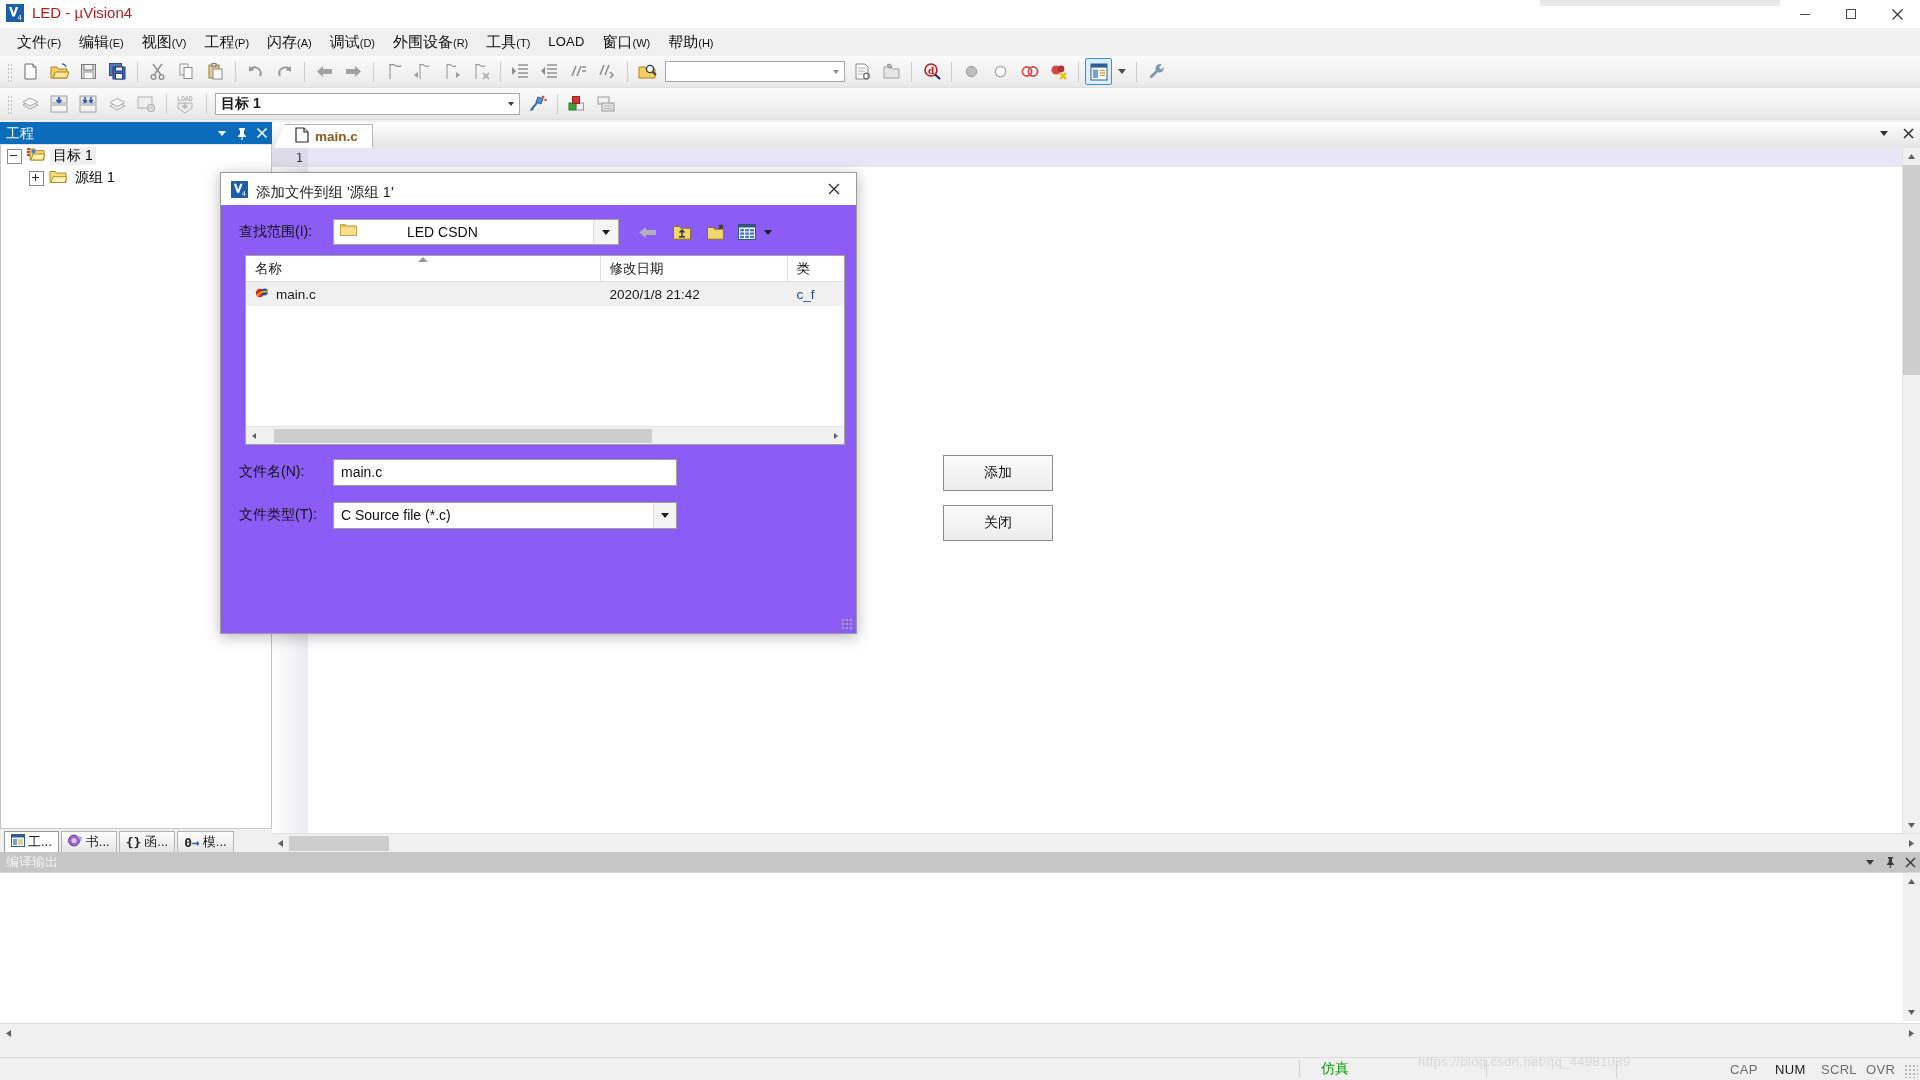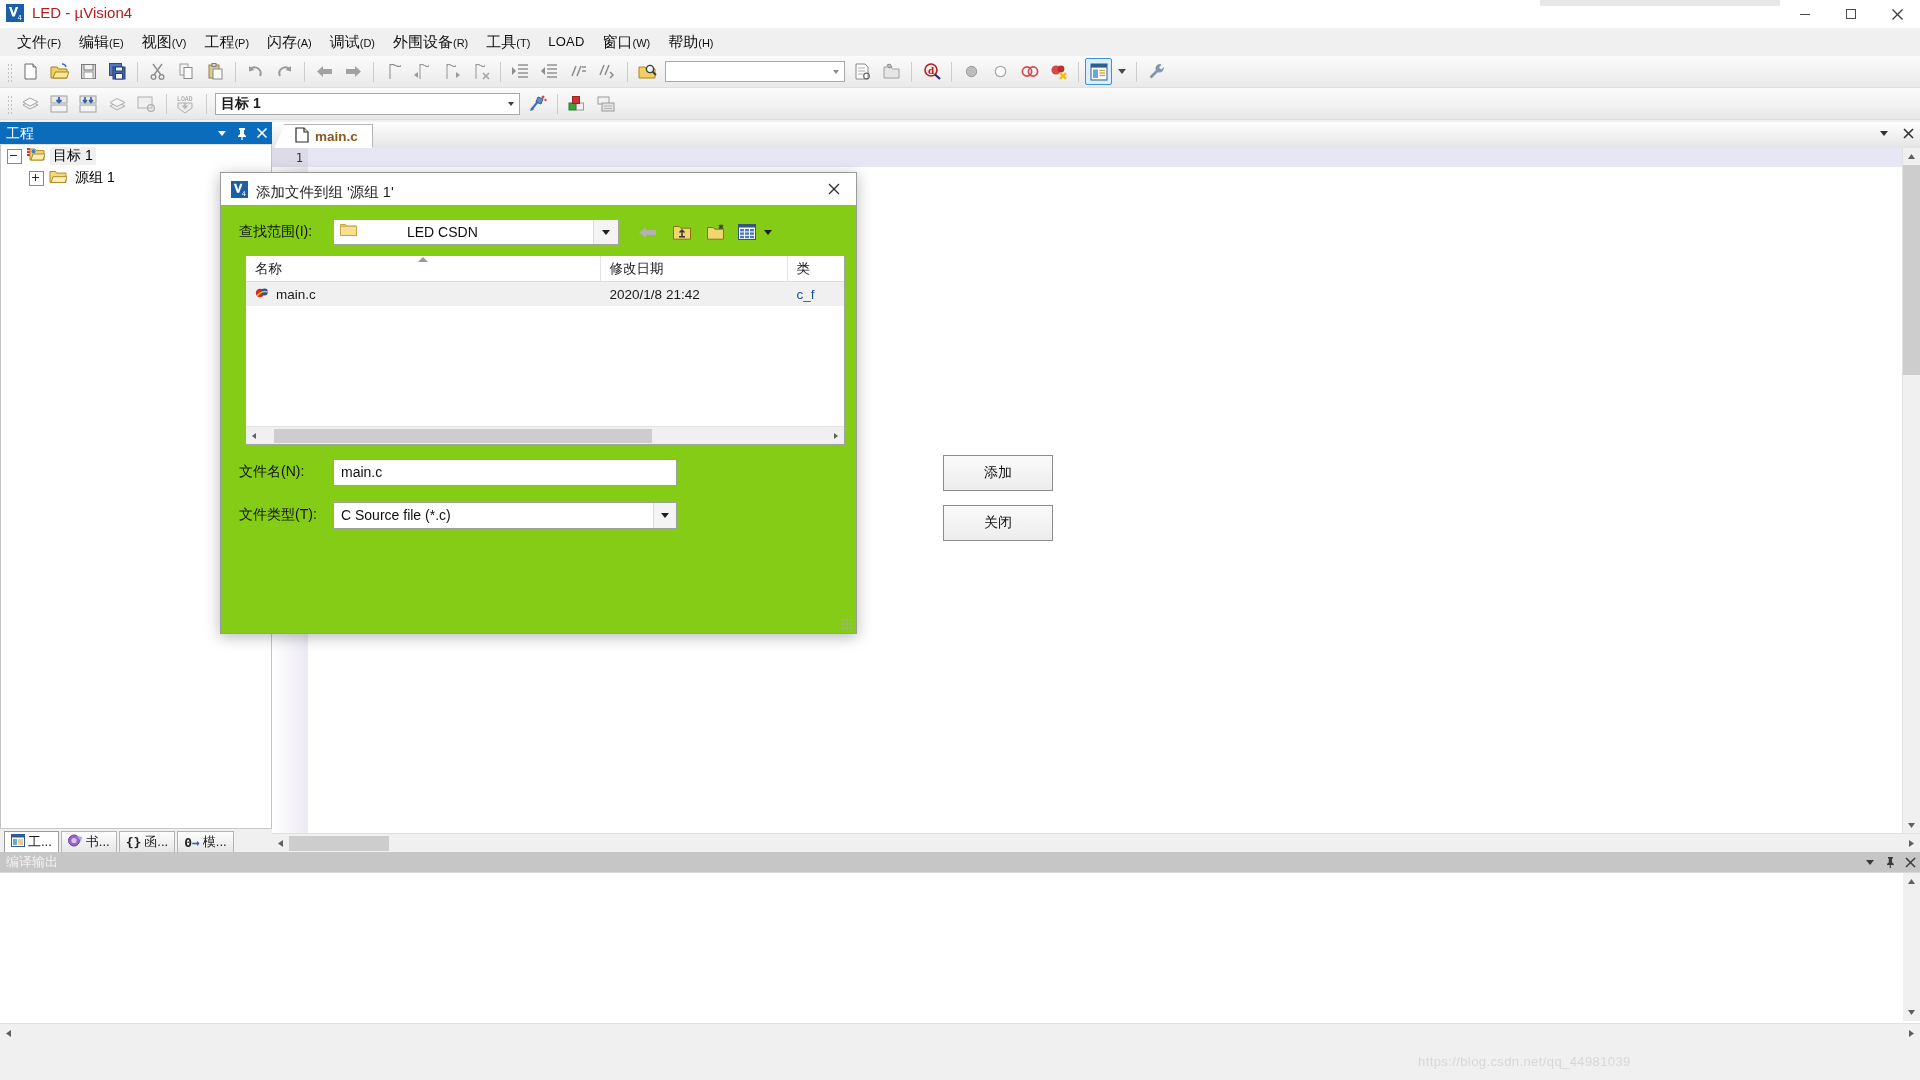--- a/index.html
+++ b/index.html
@@ -288,21 +288,21 @@
     position: absolute; left: 0; top: 0; width: 635px; height: 32px;
     background: #ffffff;
     display: flex; align-items: center; padding-left: 10px; box-sizing: border-box;
   }
   .dlg-title .dt-icon { width: 17px; height: 17px; margin-right: 8px; flex: none; }
   .dlg-title .dt-text { font-size: 14.5px; color: #1b1b1b; white-space: nowrap; margin-top: 6px; }
   .dlg-close {
     position: absolute; right: 0; top: 0; width: 45px; height: 31px;
     display: flex; align-items: center; justify-content: center;
   }
-  .dlg-body { position: absolute; left: 0; top: 32px; width: 635px; height: 428px; background: #84cc16; }
+  .dlg-body { position: absolute; left: 0; top: 32px; width: 635px; height: 428px; background: #8b5cf6; }
 
   .row-lookin { position: absolute; left: 18px; top: 13px; width: 600px; height: 28px; display: flex; align-items: center; }
   .lbl { font-size: 14px; color: #121212; white-space: nowrap; }
   .lookin-label { width: 94px; }
   .lookin-combo {
     width: 286px; height: 26px; background: #ffffff; border: 1px solid #a3a3a3;
     display: flex; align-items: center; box-sizing: border-box;
   }
   .lookin-combo .folder { margin: 0 6px 0 6px; flex: none; }
   .lookin-combo .txt { flex: 1; font-size: 14px; color: #101010; white-space: nowrap; margin-left: 44px; }
@@ -936,20 +936,32 @@
       </div>
       <div class="hs-track"></div>
       <div class="hs-btn">
         <svg width="9" height="9" viewBox="0 0 9 9">
             <path d="M7 4.5 L2 1 L2 8 Z" fill="#606060"></path>
           </svg>
       </div>
     </div>
   </div>
 
+  <div class="statusbar">
+    <div class="sb-div" style="left:1299px"></div>
+    <div class="sb-sim" style="left:1299px;padding-left:22px">仿真</div>
+    <div class="sb-div" style="left:1486px"></div>
+    <div class="sb-div" style="left:1616px"></div>
+    <div class="sb-ind" style="left:1730px">CAP</div>
+    <div class="sb-ind on" style="left:1775px">NUM</div>
+    <div class="sb-ind" style="left:1821px">SCRL</div>
+    <div class="sb-ind" style="left:1866px">OVR</div>
+
+    <div class="sb-grip"></div>
+  </div>
   <div class="watermark">https://blog.csdn.net/qq_44981039</div>
 
   <div class="dlg">
     <div class="dlg-title">
       <span class="dt-icon">
         <svg width="17" height="17" viewBox="0 0 18 18">
           <rect x="0" y="0" width="18" height="18" fill="#1a5fa8"></rect>
           <path d="M3 3 L5.5 3 L7.6 9.2 L9.7 3 L12.2 3 L8.7 12.5 L6.4 12.5 Z" fill="#ffffff"></path>
           <text x="11.5" y="15.5" font-size="7" fill="#ffffff" font-family="DejaVu Sans">4</text>
         </svg>

